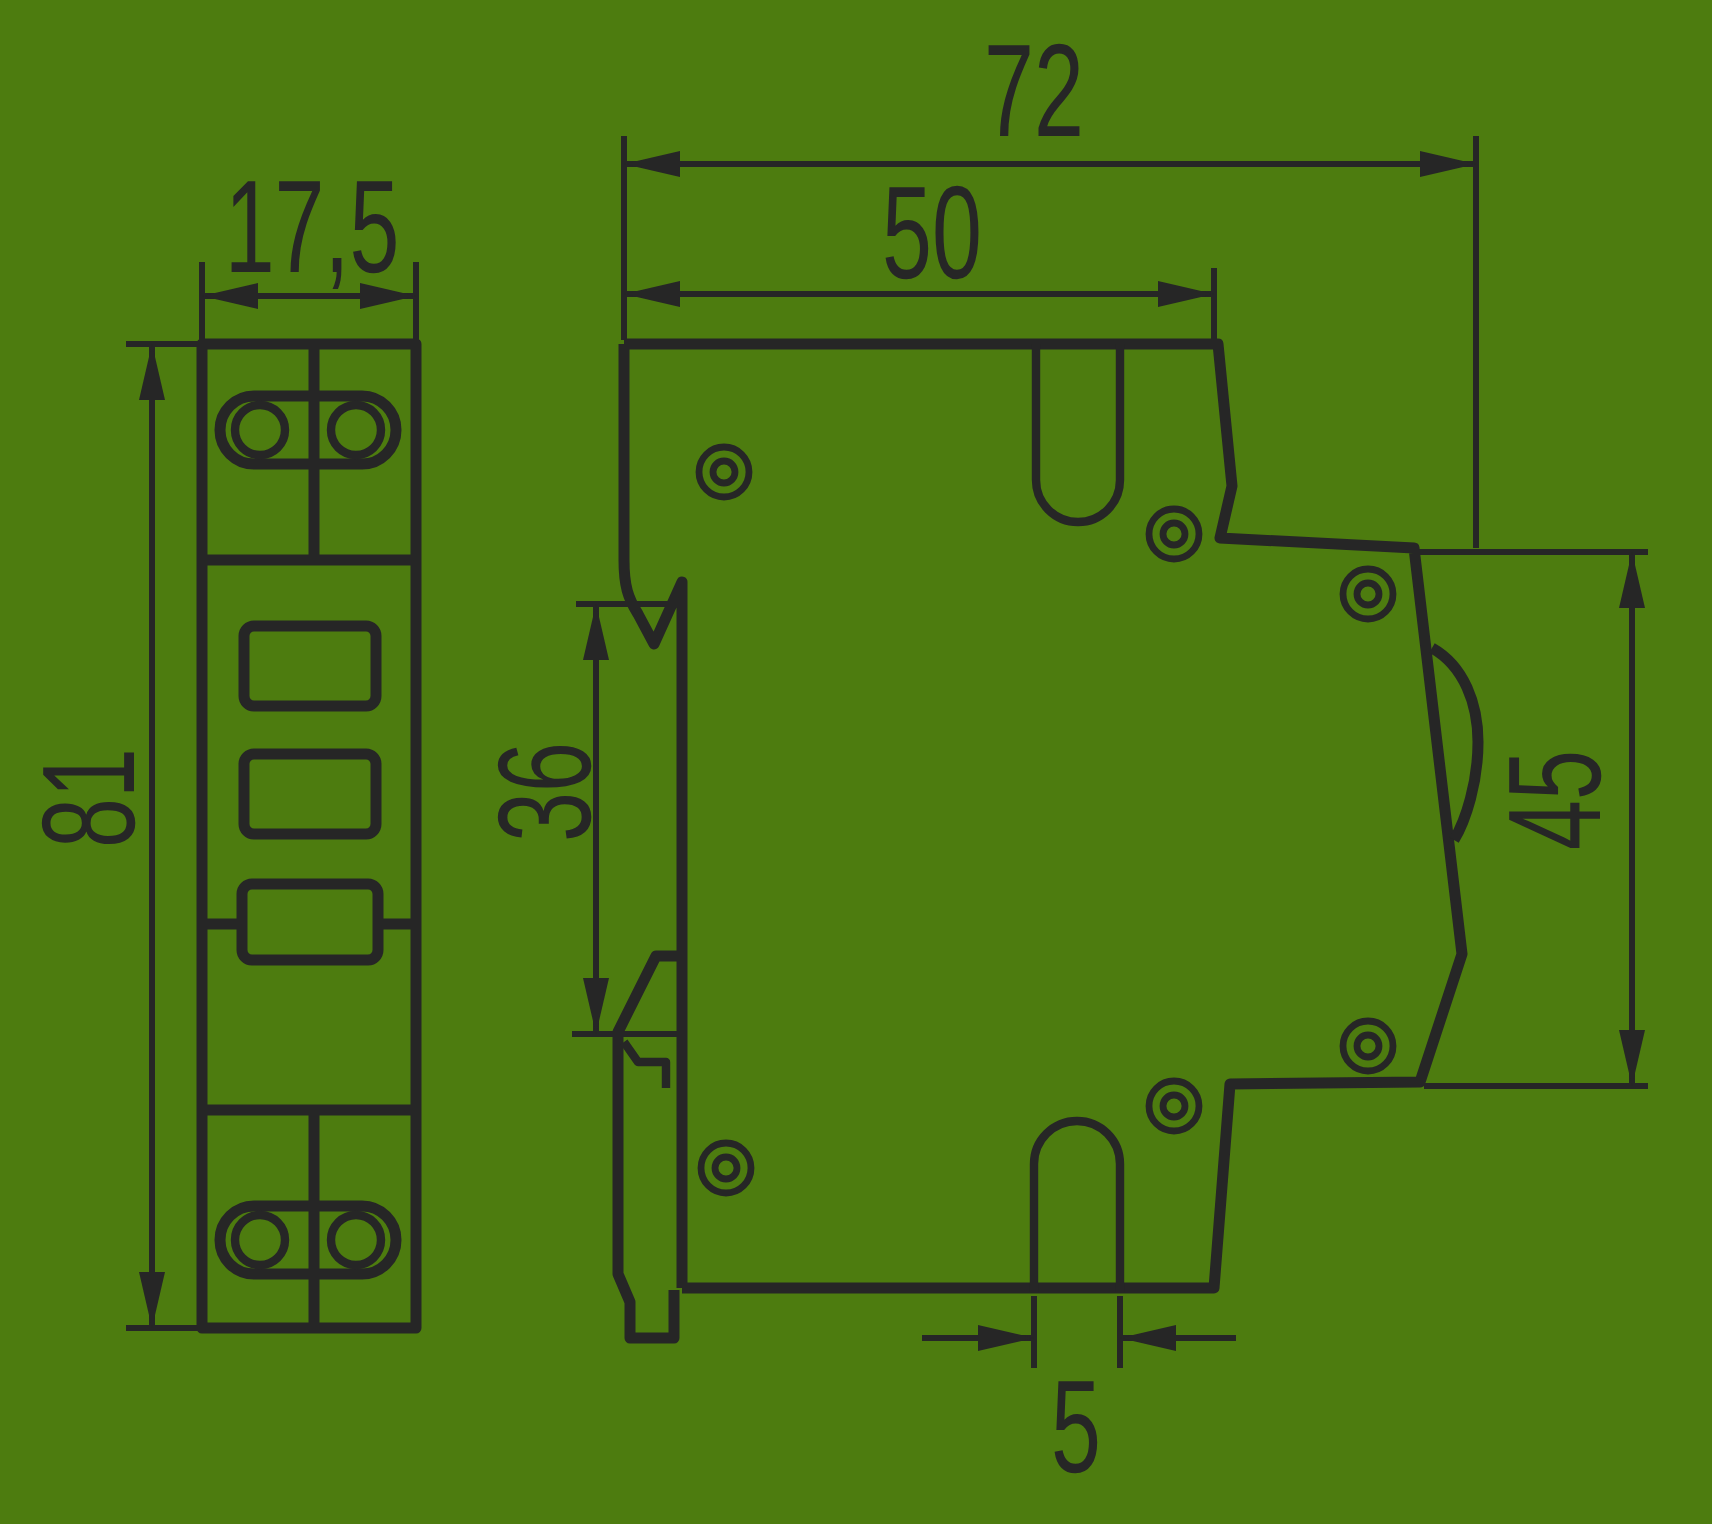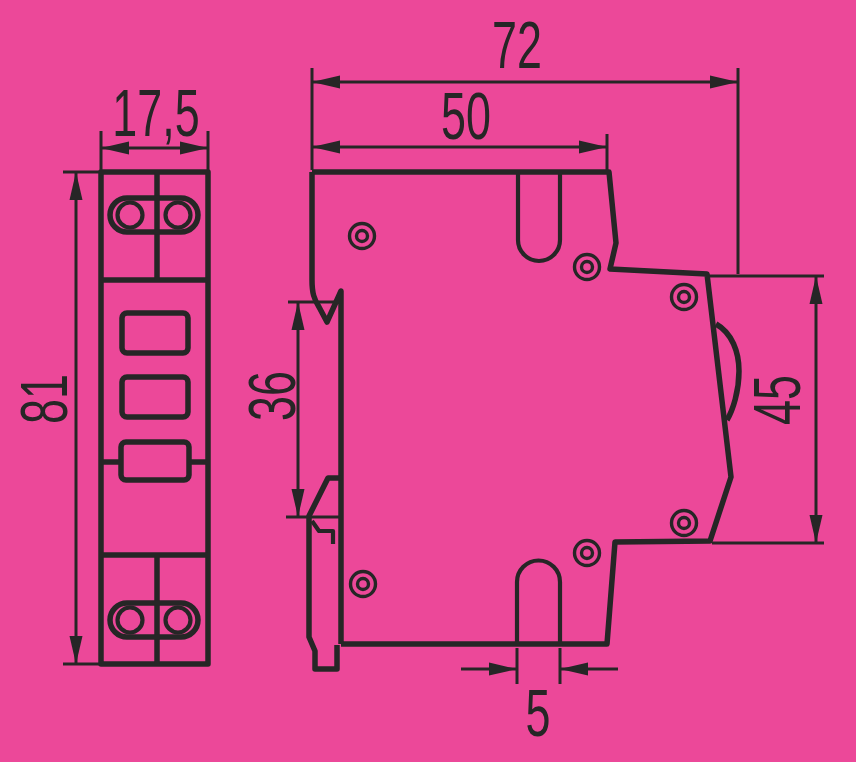--- a/index.html
+++ b/index.html
@@ -1,19 +1,19 @@
 <!DOCTYPE html>
 <html><head>
 <meta charset="utf-8">
 <style>
   html,body{margin:0;padding:0;background:#ffffff;}
   #canvas{
     position:relative;
     width:856px;height:762px;
-    background:#ec4899;
+    background:#4d7c0f;
     font-family:"Liberation Sans", sans-serif;
     overflow:hidden;
   }
   #drawing-svg{position:absolute;left:0;top:0;}
   .outline{stroke:#262626;stroke-width:5.5;fill:none;stroke-linejoin:round;stroke-linecap:butt;}
   .med{stroke:#262626;stroke-width:4.2;fill:none;stroke-linejoin:round;}
   .thin{stroke:#262626;stroke-width:3;fill:none;stroke-linecap:butt;}
   .arrow{fill:#262626;stroke:none;}
   .screw{stroke:#262626;stroke-width:3.4;fill:none;}
   .dim-label{

